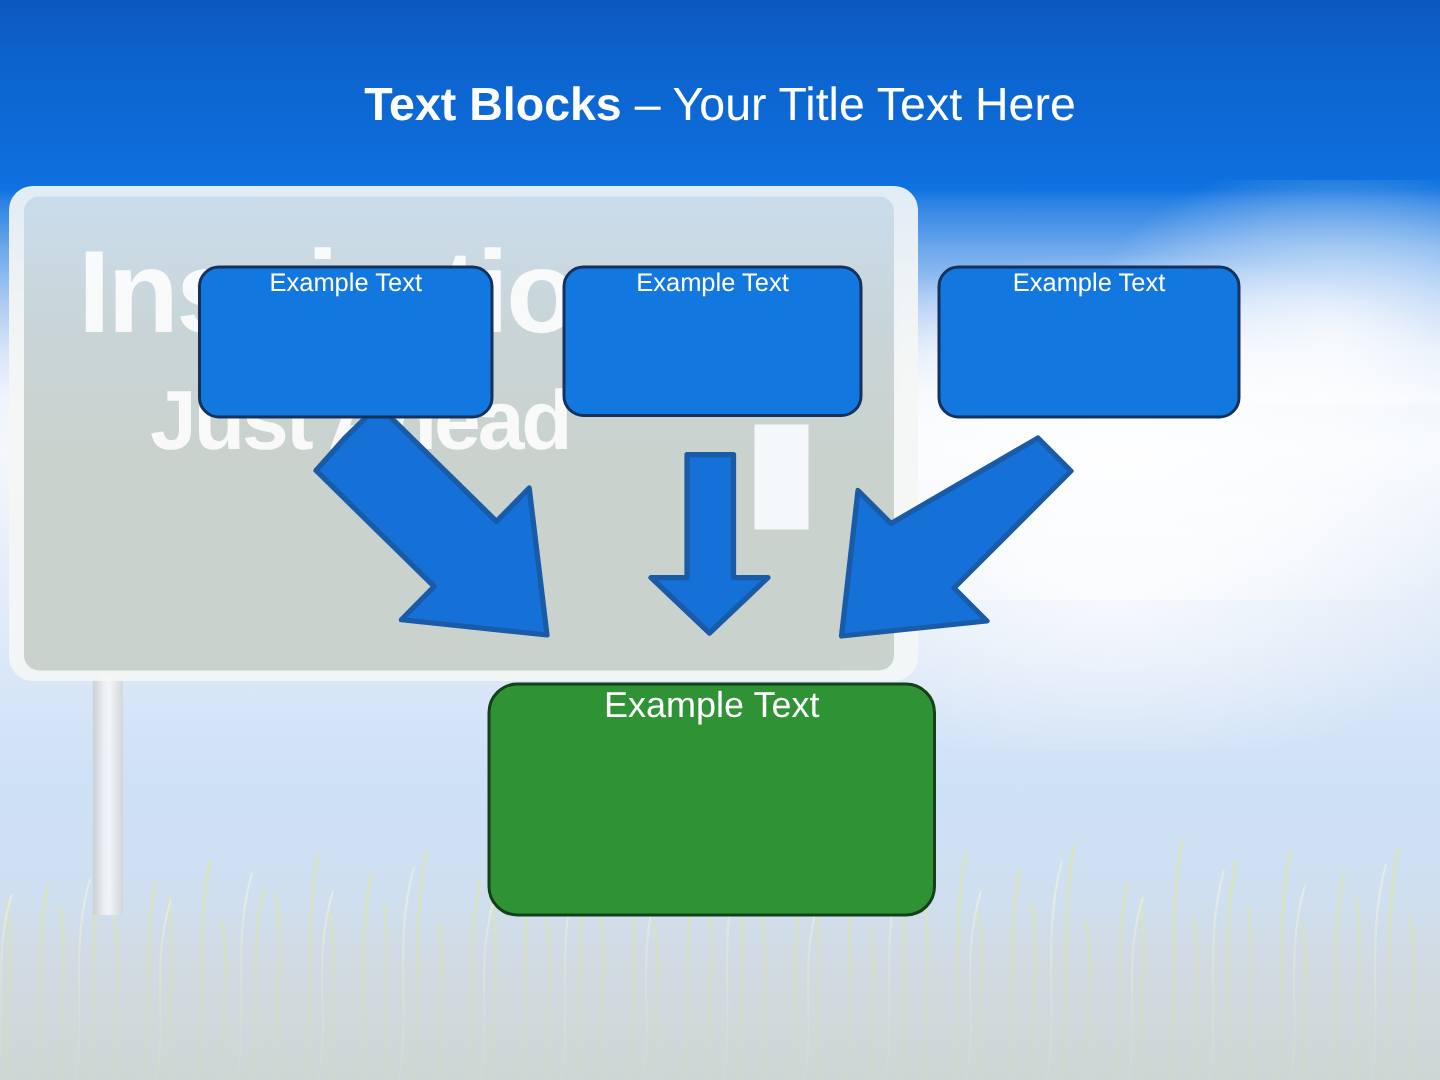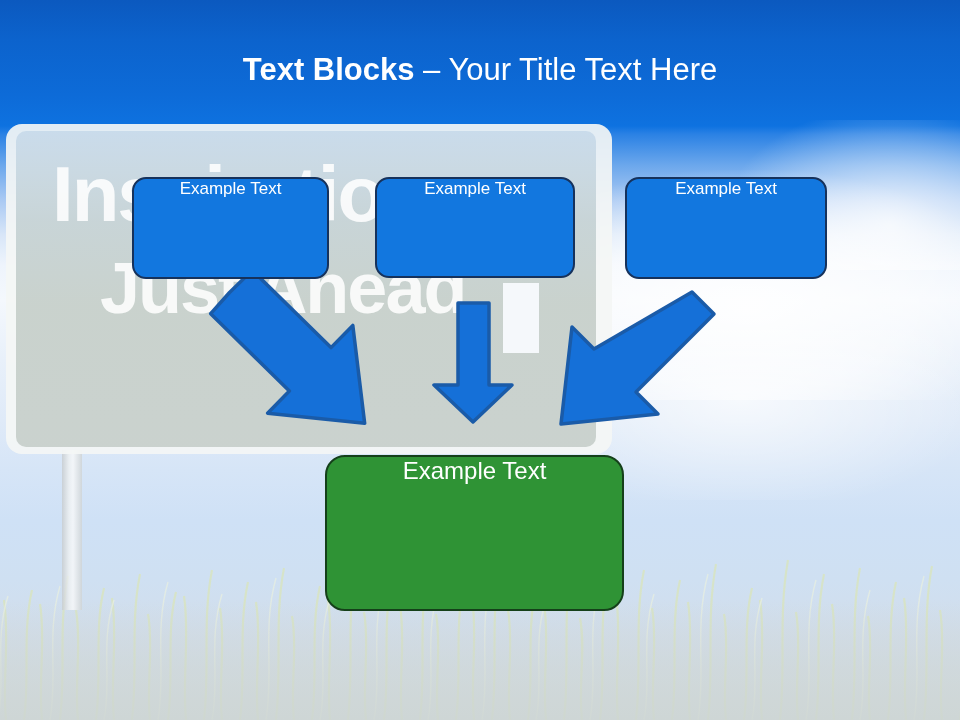--- a/index.html
+++ b/index.html
@@ -109,21 +109,21 @@
   }
   .sign-text {
     position: absolute;
     color: rgba(255,255,255,0.86);
     font-weight: bold;
     letter-spacing: -2px;
     white-space: nowrap;
     font-family: "Liberation Sans", sans-serif;
   }
   .sign-text-1 { left: 36px; top: 18px; font-size: 78px; }
-  .sign-text-2 { left: 84px; top: 116px; font-size: 72px; }
+  .sign-text-2 { left: 84px; top: 116px; font-size: 56px; }
   .sign-white-box {
     position: absolute;
     left: 487px; top: 152px;
     width: 36px; height: 70px;
     background: #f5f8fb;
   }
 
   
   .title {
     position: absolute;

